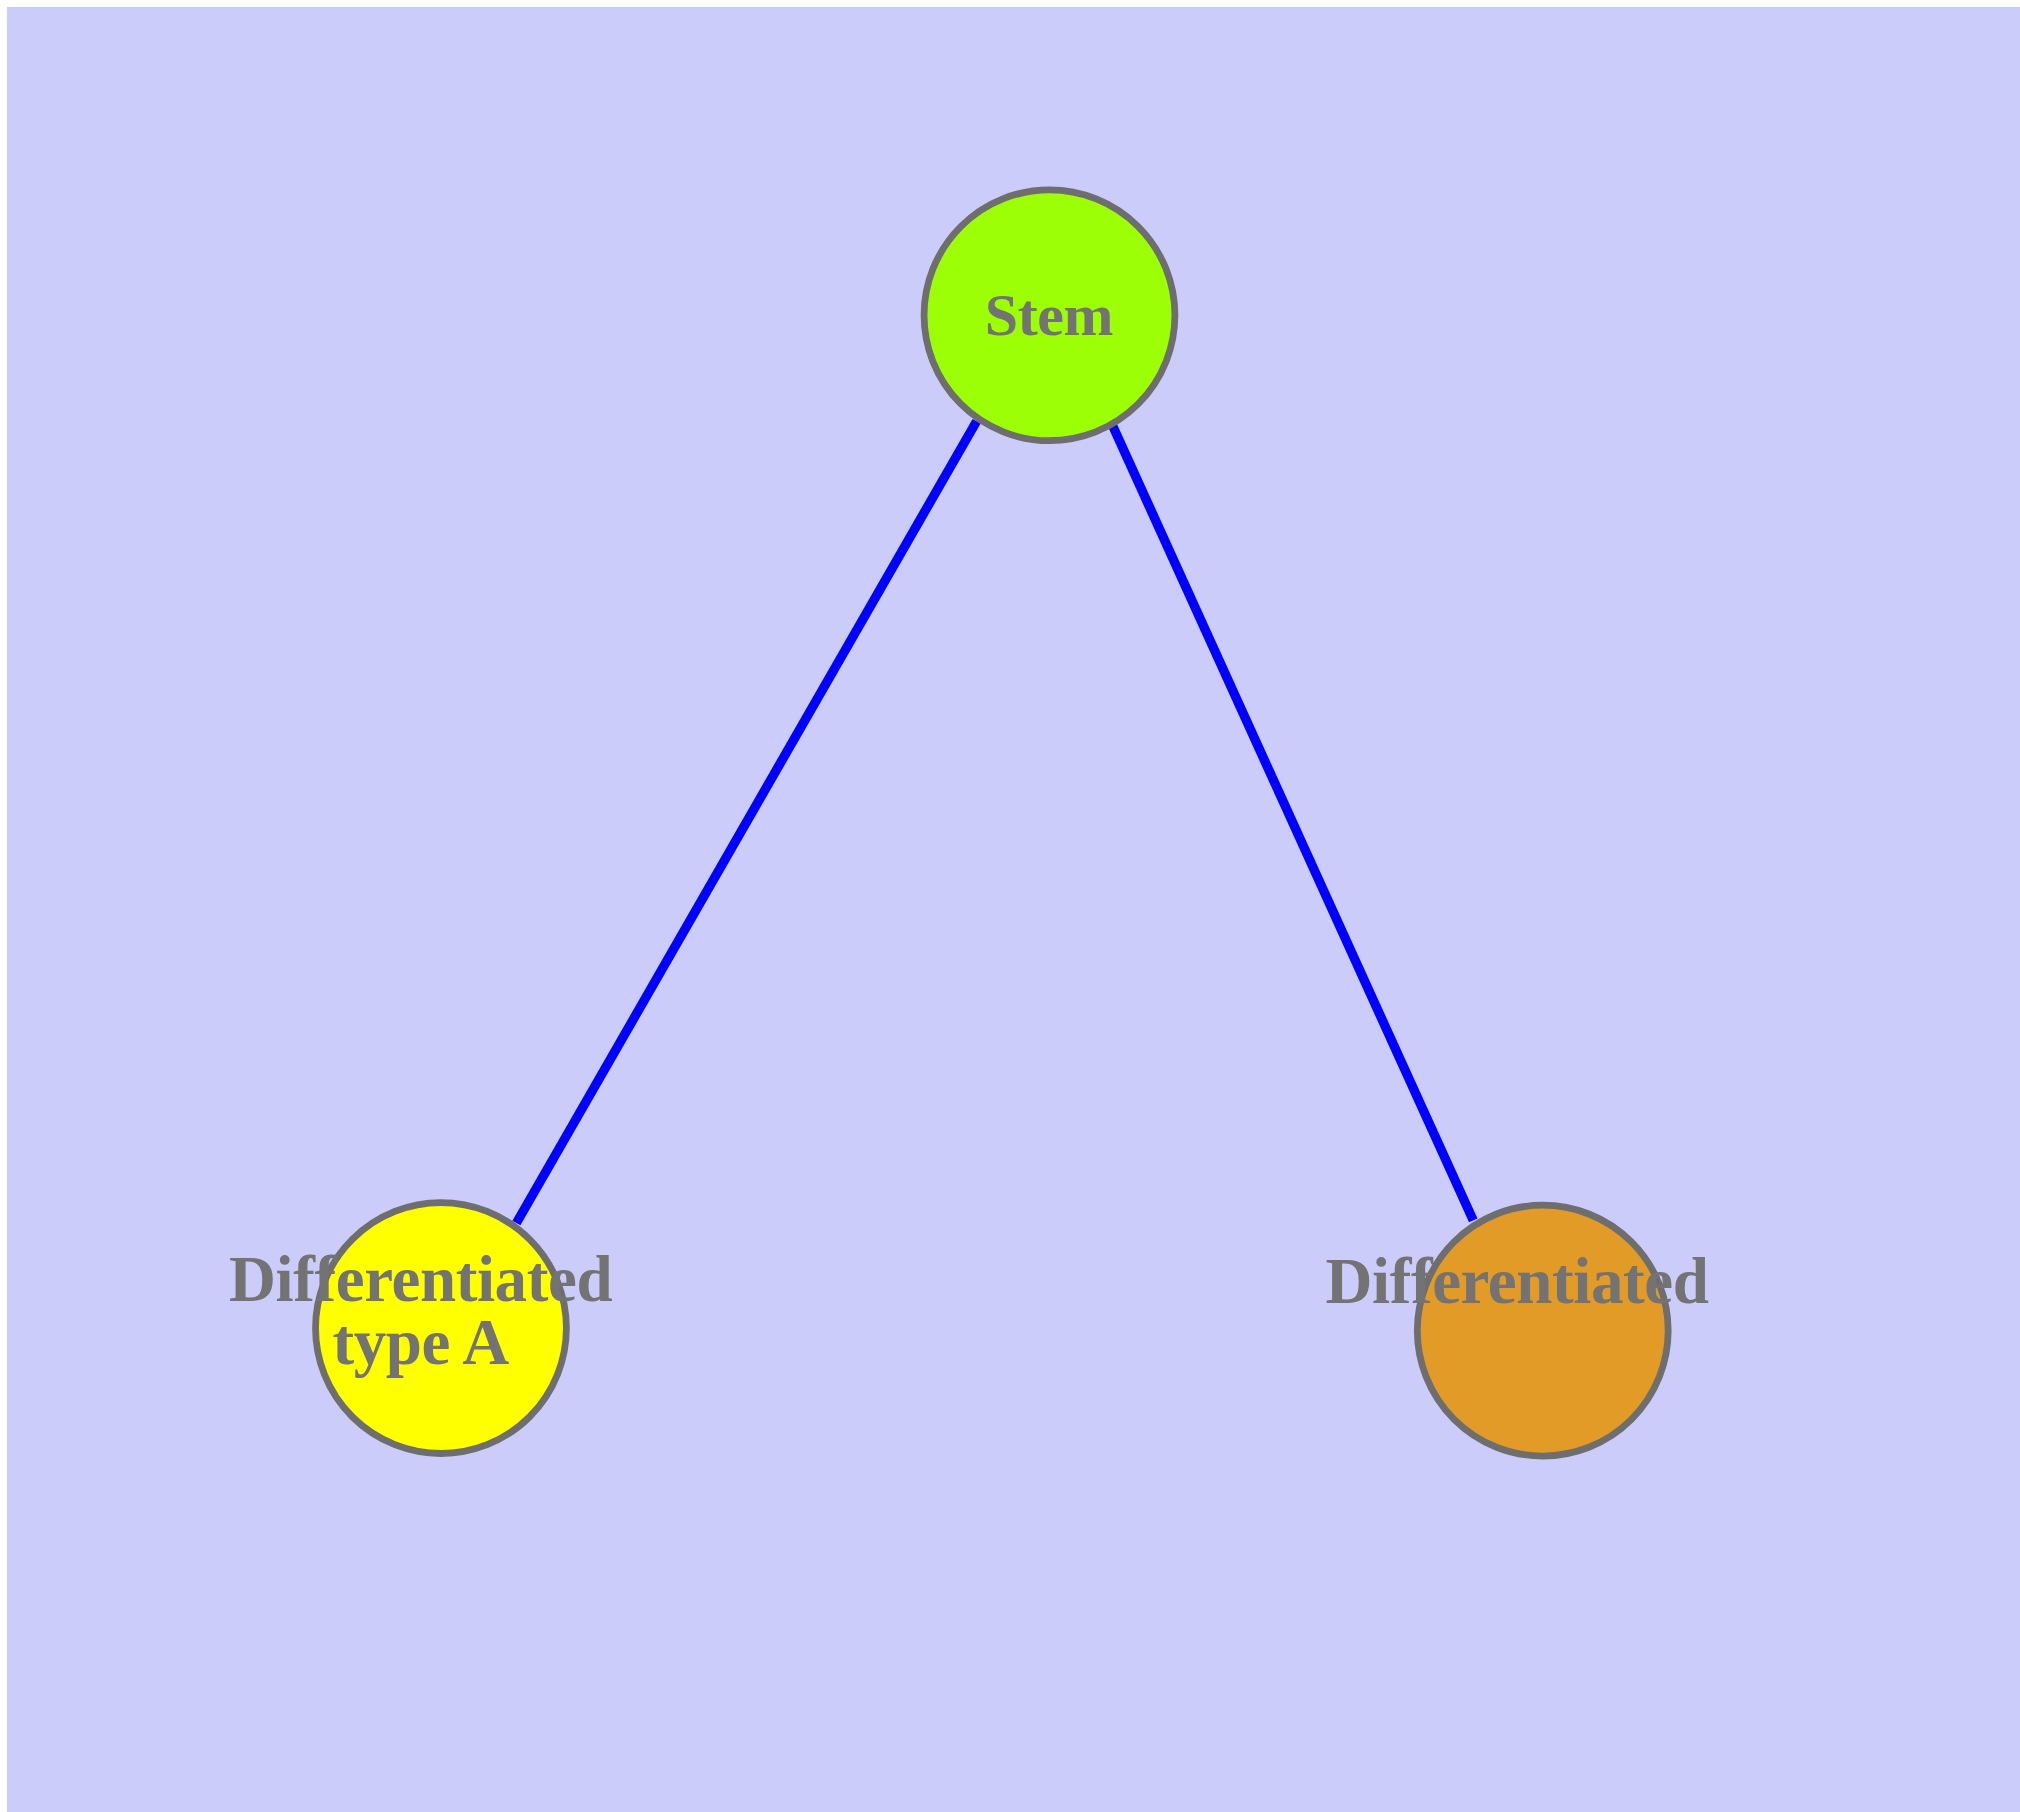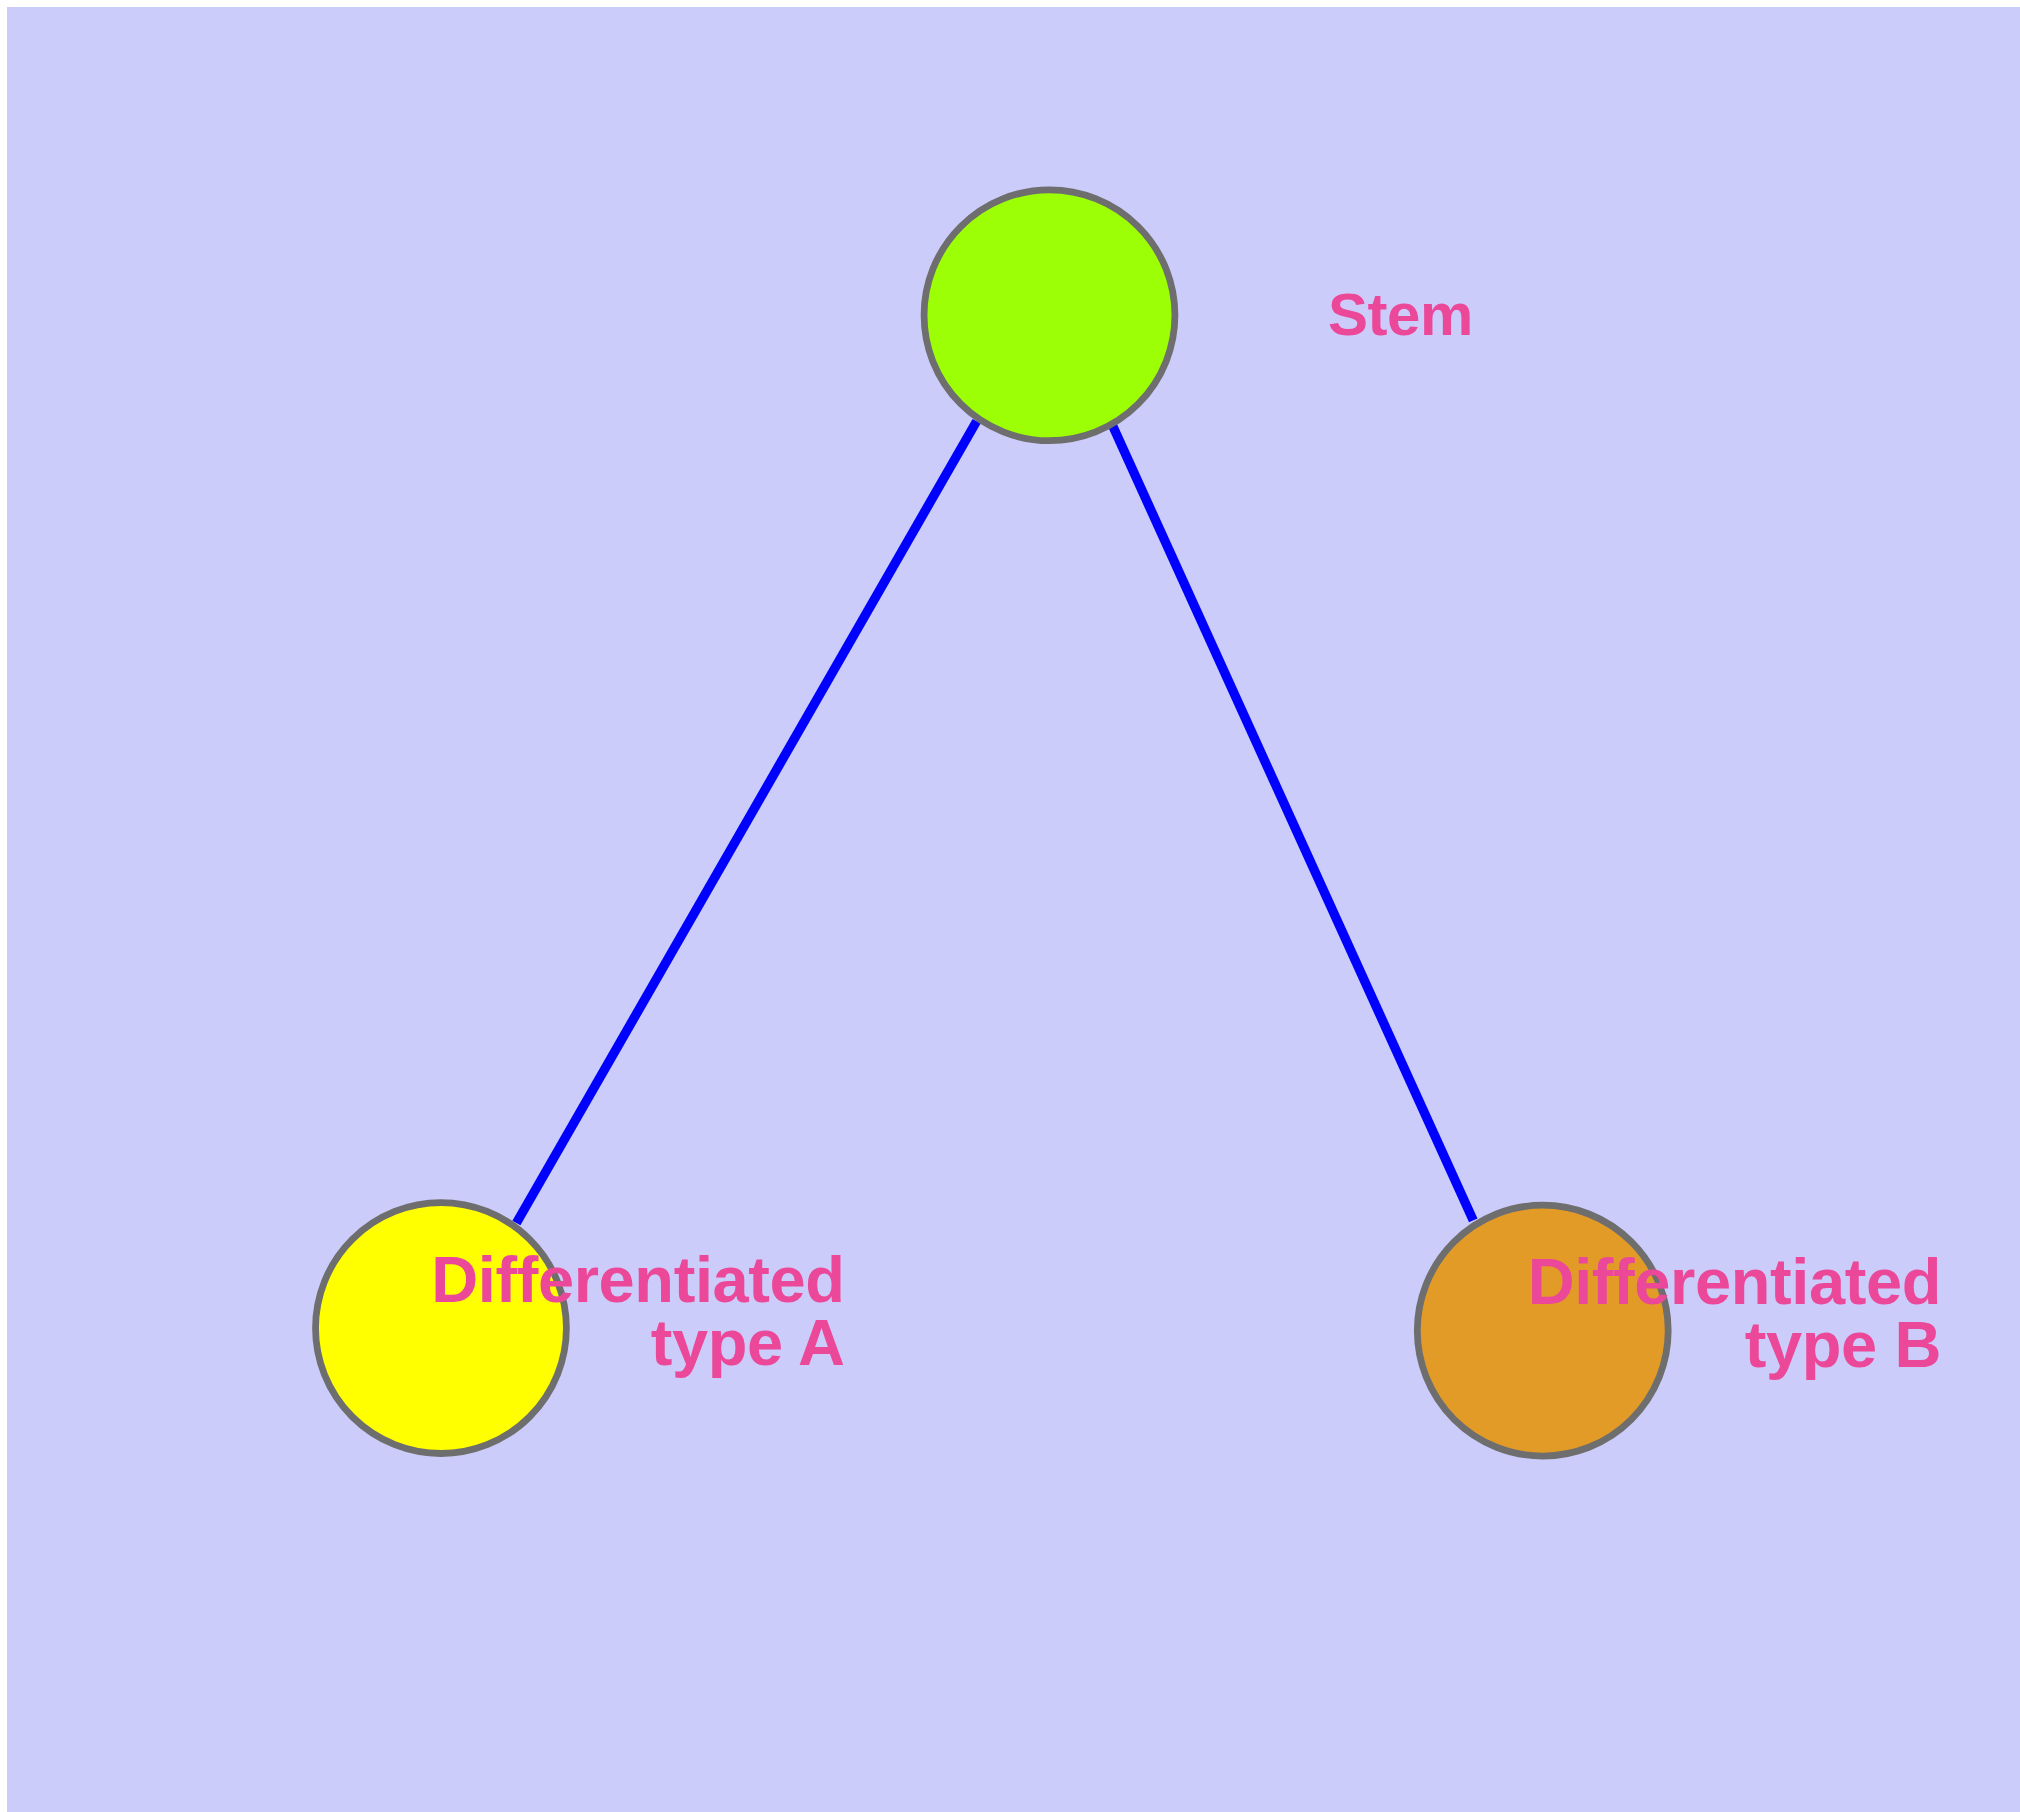--- a/index.html
+++ b/index.html
@@ -37,27 +37,28 @@
     stroke-width: 11;
     stroke-linecap: butt;
     fill: none;
   }
   .node-circle {
     stroke: #6e6e6e;
     stroke-width: 8;
   }
   .node-label {
     position: absolute;
-    color: #ec4899;
+    color: #737373;
     font-weight: bold;
-    text-align: right;
+    text-align: center;
     white-space: nowrap;
     line-height: 0.97;
     letter-spacing: -0.4px;
     pointer-events: none;
+    font-family: Liberation Serif, serif;
   }
   .label-stem {
     font-size: 60px;
   }
   .label-leaf {
     font-size: 65px;
   }
   .label-line {
     display: block;
   }
@@ -87,17 +88,16 @@
     <span class="label-line">Stem</span>
   </div>
 
   <div class="node-label label-leaf" style="left:-3.4px; top:1248px; width:848px;">
     <span class="label-line">Differentiated</span>
     <span class="label-line">type A</span>
   </div>
 
   <div class="node-label label-leaf" style="left:1093px; top:1250px; width:848px;">
     <span class="label-line">Differentiated</span>
-    <span class="label-line">type B</span>
   </div>
 
 </div>
 
 
 </body></html>

